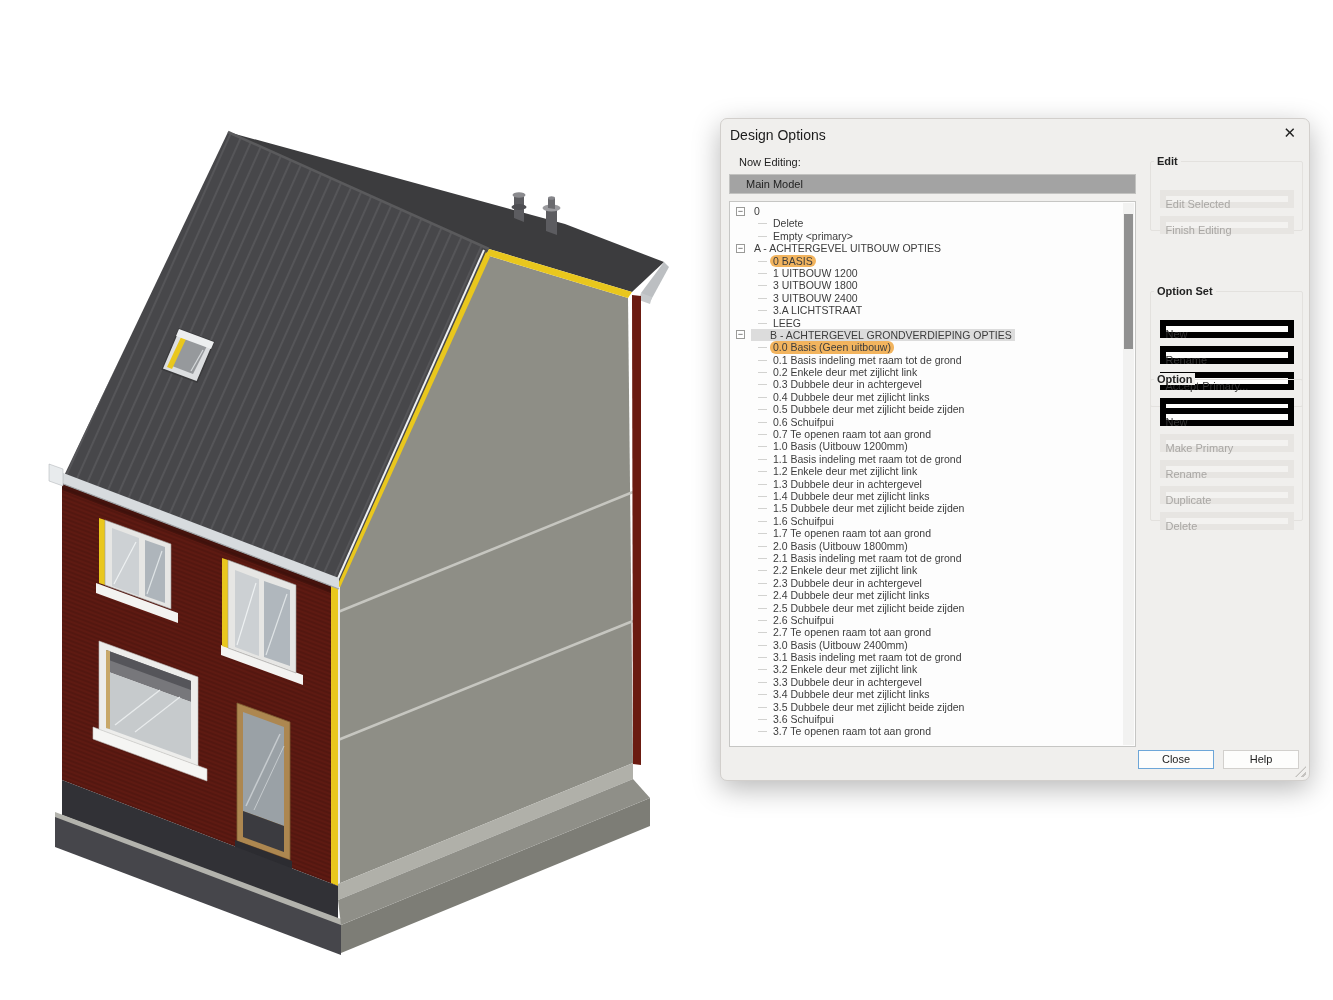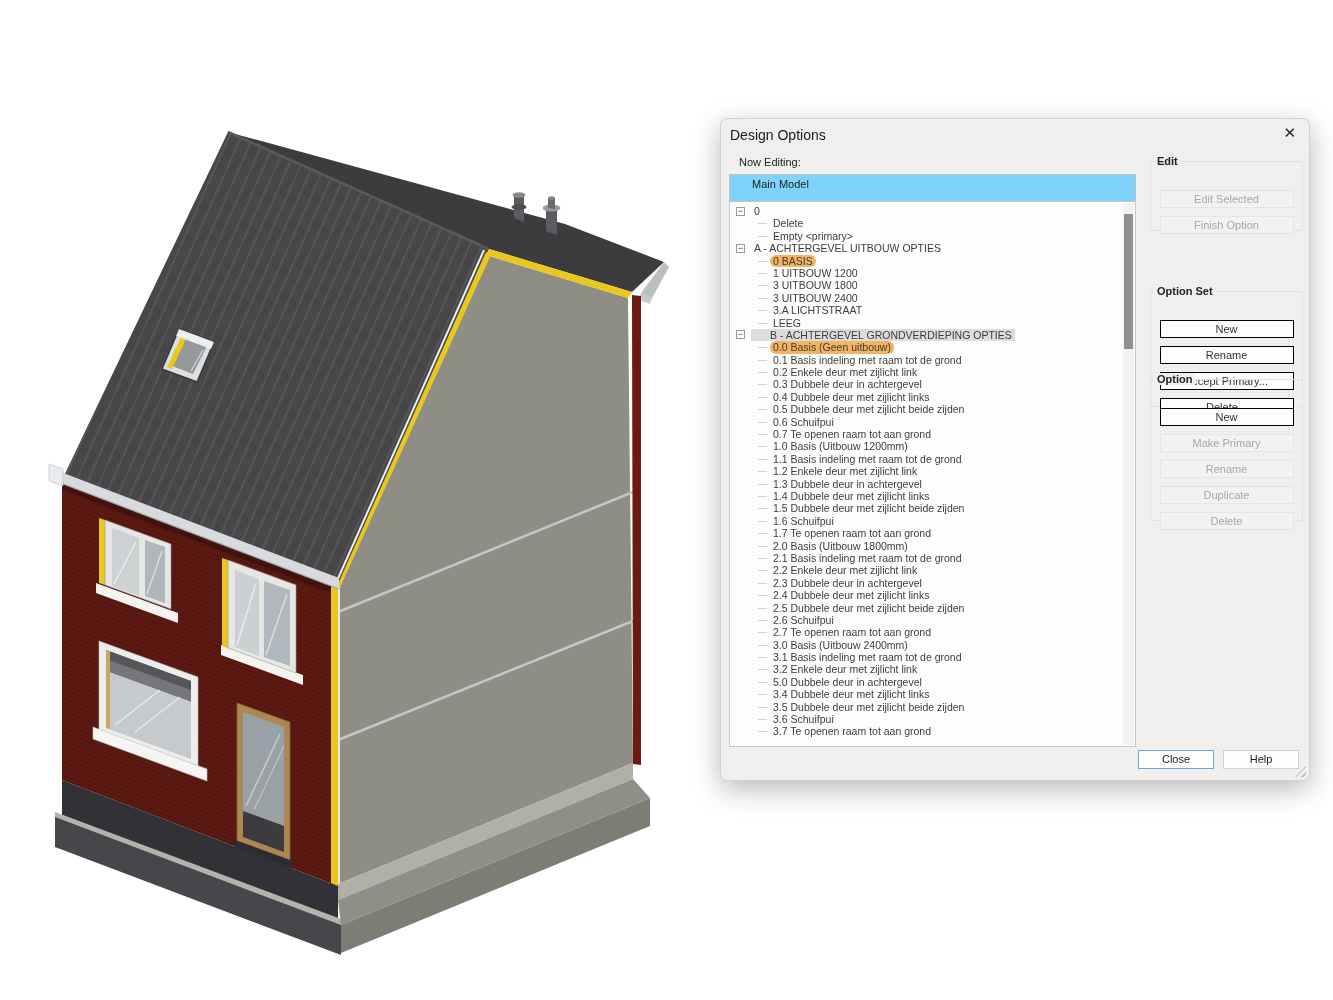--- a/index.html
+++ b/index.html
@@ -6,22 +6,22 @@
   .stage{position:relative;width:1333px;height:1000px;background:#ffffff;overflow:hidden;
          font-family:"Liberation Sans",sans-serif;color:#333;}
 
   
   .dialog{position:absolute;left:720px;top:118px;width:590px;height:663px;
           background:#f0efed;border:1px solid #d2cfcc;border-radius:7px;
           box-shadow:0 8px 28px rgba(0,0,0,.28);box-sizing:border-box;font-size:11px;}
   .dlg-title{position:absolute;left:9px;top:8px;font-size:14px;color:#1b1b1b;}
   .dlg-close{position:absolute;right:13px;top:5px;font-size:15px;color:#222;cursor:pointer;line-height:18px;}
   .lbl-nowediting{position:absolute;left:18px;top:37px;color:#222;}
-  .field{position:absolute;left:8px;top:55px;width:407px;height:28px;background:#7dd3fc;
-         border:1px solid #c2c2c0;box-sizing:border-box;line-height:18px;padding-left:22px;color:#222;}
+  .field{position:absolute;left:8px;top:55px;width:407px;height:20px;background:#a3a3a3;
+         border:1px solid #c2c2c0;box-sizing:border-box;line-height:18px;padding-left:16px;color:#222;}
   .tree-panel{position:absolute;left:8px;top:82px;width:407px;height:546px;background:#fdfdfd;
               border:1px solid #c6c6c4;box-sizing:border-box;overflow:hidden;}
   .tree{position:absolute;left:0;top:3px;right:13px;}
   .trow{height:12.4px;line-height:12.4px;white-space:nowrap;font-size:10.5px;color:#3c3c3c;position:relative;}
   .trow .expander{position:absolute;left:6px;top:1.5px;width:9px;height:9px;border:1px solid #9a9a98;background:#fff;
                   box-sizing:border-box;font-size:9px;line-height:6px;text-align:center;color:#444;}
   .trow.lvl0 .tlabel{margin-left:21px;}
   .trow .dash{position:absolute;left:28px;top:6px;width:9px;height:1px;background:#d2d2d0;}
   .trow.lvl1 .tlabel{margin-left:40px;}
   .tlabel{display:inline-block;padding:0 3px;}
@@ -30,22 +30,22 @@
   .vscroll{position:absolute;top:1px;bottom:1px;right:1px;width:11px;background:#f2f2f1;}
   .vthumb{position:absolute;left:1px;right:1px;top:11px;height:135px;background:#919191;}
 
   .rpanel{position:absolute;left:429px;top:0;width:153px;height:640px;}
   .group{position:absolute;left:0;width:153px;border:1px solid #e3e1de;border-radius:2px;box-sizing:border-box;
          padding-top:28px;}
   .group-label{position:absolute;top:-7px;left:3px;background:#f0efed;padding:0 3px;font-weight:bold;color:#222;}
   .g-edit{top:42px;height:70px;}
   .g-optionset{top:128px;height:116px;margin-top:44px;}
   .g-option{top:260px;height:142px;}
-  .btn{width:134px;height:18px;margin:0 auto 8px auto;background:#fdfdfc;border:1px solid #000000;
-       box-sizing:border-box;text-align:center;line-height:16px;color:#333;cursor:pointer;}
+  .btn{width:134px;height:18px;margin:0 auto 8px auto;background:#fdfdfc;border:6px solid #000000;
+       box-sizing:border-box;line-height:16px;color:#333;cursor:pointer;}
   .btn.disabled{background:#f3f2f0;border-color:#e7e5e2;color:#a9a7a4;cursor:default;}
   .footer{position:absolute;right:10px;bottom:11px;display:flex;gap:9px;padding-left:48px;}
   .fbtn{width:76px;height:19px;background:#fdfdfc;border:1px solid #d2d0cd;box-sizing:border-box;
         text-align:center;line-height:17px;color:#222;cursor:pointer;}
   .fbtn.focused{border:1px solid var(--focus-blue);}
   .grip{position:absolute;right:3px;bottom:3px;width:11px;height:11px;
         background:repeating-linear-gradient(135deg,transparent 0 3px,#c4c2bf 3px 4.5px);
         clip-path:polygon(100% 0,100% 100%,0 100%);}
 </style>
 </head>
@@ -203,36 +203,36 @@
           <div class="trow lvl1"><span class="dash"></span><span class="tlabel">2.1 Basis indeling met raam tot de grond</span></div>
           <div class="trow lvl1"><span class="dash"></span><span class="tlabel">2.2 Enkele deur met zijlicht link</span></div>
           <div class="trow lvl1"><span class="dash"></span><span class="tlabel">2.3 Dubbele deur in achtergevel</span></div>
           <div class="trow lvl1"><span class="dash"></span><span class="tlabel">2.4 Dubbele deur met zijlicht links</span></div>
           <div class="trow lvl1"><span class="dash"></span><span class="tlabel">2.5 Dubbele deur met zijlicht beide zijden</span></div>
           <div class="trow lvl1"><span class="dash"></span><span class="tlabel">2.6 Schuifpui</span></div>
           <div class="trow lvl1"><span class="dash"></span><span class="tlabel">2.7 Te openen raam tot aan grond</span></div>
           <div class="trow lvl1"><span class="dash"></span><span class="tlabel">3.0 Basis (Uitbouw 2400mm)</span></div>
           <div class="trow lvl1"><span class="dash"></span><span class="tlabel">3.1 Basis indeling met raam tot de grond</span></div>
           <div class="trow lvl1"><span class="dash"></span><span class="tlabel">3.2 Enkele deur met zijlicht link</span></div>
-          <div class="trow lvl1"><span class="dash"></span><span class="tlabel">5.0 Dubbele deur in achtergevel</span></div>
+          <div class="trow lvl1"><span class="dash"></span><span class="tlabel">3.3 Dubbele deur in achtergevel</span></div>
           <div class="trow lvl1"><span class="dash"></span><span class="tlabel">3.4 Dubbele deur met zijlicht links</span></div>
           <div class="trow lvl1"><span class="dash"></span><span class="tlabel">3.5 Dubbele deur met zijlicht beide zijden</span></div>
           <div class="trow lvl1"><span class="dash"></span><span class="tlabel">3.6 Schuifpui</span></div>
           <div class="trow lvl1"><span class="dash"></span><span class="tlabel">3.7 Te openen raam tot aan grond</span></div>
         </div>
       <div class="vscroll">
         <div class="vthumb"></div>
       </div>
     </div>
 
     <div class="rpanel">
       <div class="group g-edit">
         <span class="group-label">Edit</span>
       <div class="btn disabled">Edit Selected</div>
-          <div class="btn disabled">Finish Option</div>
+          <div class="btn disabled">Finish Editing</div>
         </div>
       <div class="group g-optionset">
         <span class="group-label">Option Set</span>
       <div class="btn">New</div>
           <div class="btn">Rename</div>
           <div class="btn">Accept Primary...</div>
           <div class="btn">Delete...</div>
         </div>
       <div class="group g-option">
         <span class="group-label">Option</span>

